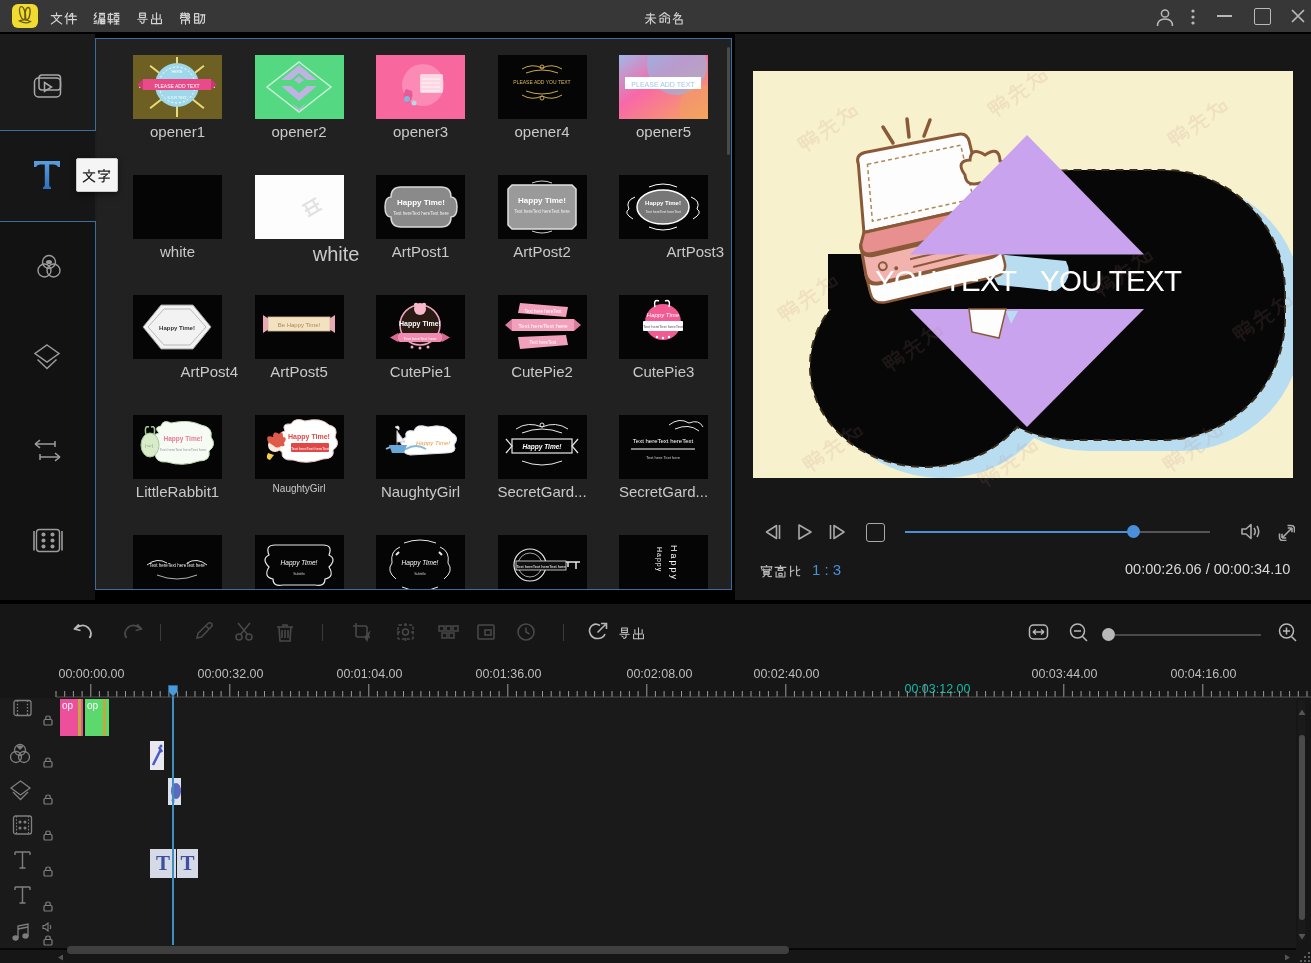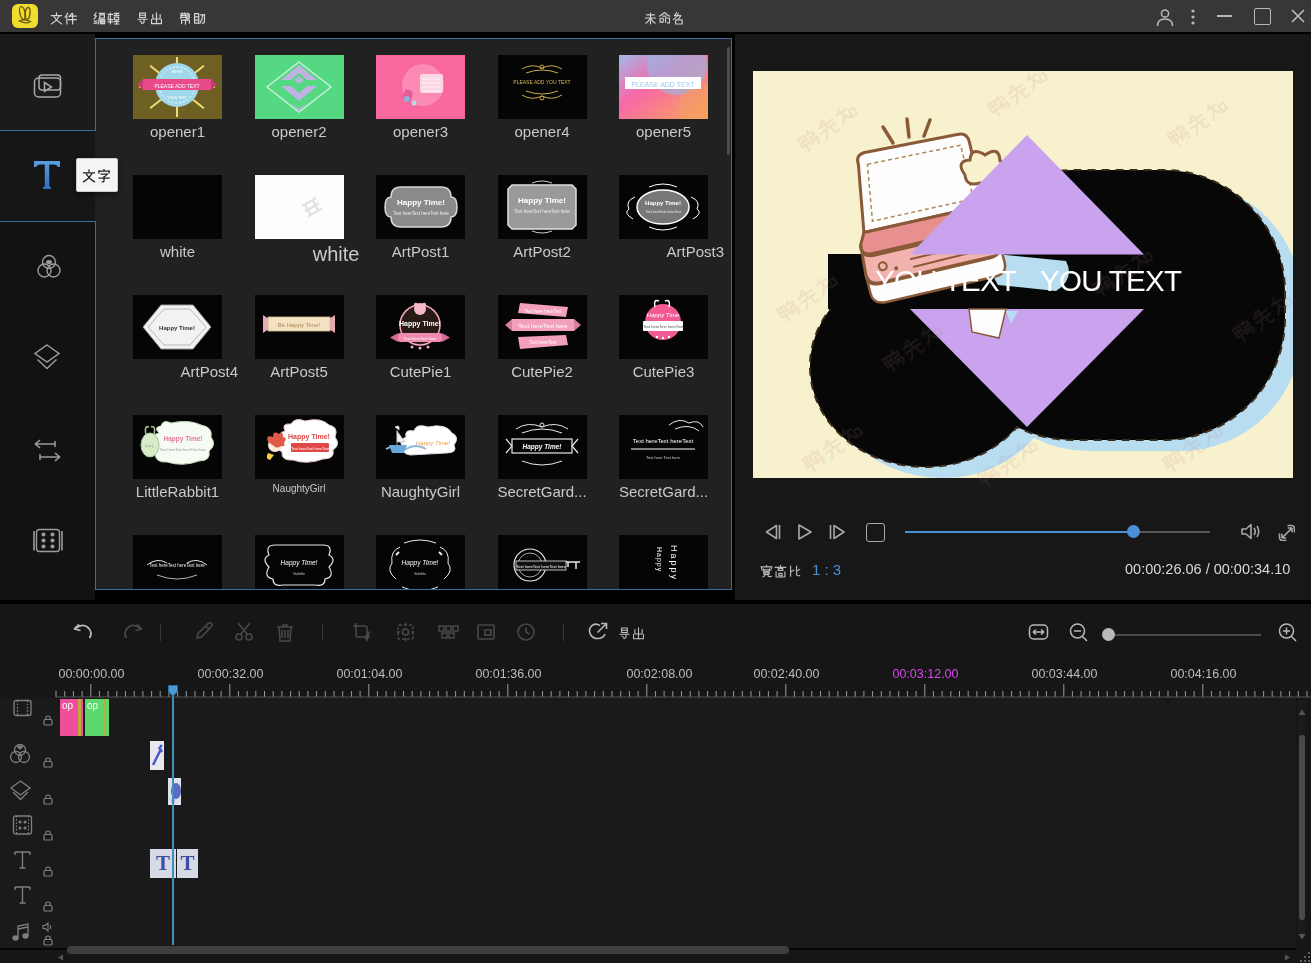--- a/index.html
+++ b/index.html
@@ -814,21 +814,21 @@
     <div style="position:absolute;left:1277px;top:17px;width:21px;height:22px;"><svg width="21" height="22" viewBox="0 0 21 22" fill="none" stroke="#b8b8b8" stroke-width="1.5">
         <circle cx="9.5" cy="10" r="7"></circle>
         <path d="M6 10 H13 M9.5 6.5 V13.5 M14.5 15.5 L19 20"></path>
       </svg></div>
     <div style="position:absolute;left:46.5px;top:63px;width:90px;height:14px;font-size:12.5px;color:#bdbdbd;text-align:center">00:00:00.00</div>
     <div style="position:absolute;left:185.5px;top:63px;width:90px;height:14px;font-size:12.5px;color:#bdbdbd;text-align:center">00:00:32.00</div>
     <div style="position:absolute;left:324.5px;top:63px;width:90px;height:14px;font-size:12.5px;color:#bdbdbd;text-align:center">00:01:04.00</div>
     <div style="position:absolute;left:463.5px;top:63px;width:90px;height:14px;font-size:12.5px;color:#bdbdbd;text-align:center">00:01:36.00</div>
     <div style="position:absolute;left:602.5px;top:63px;width:90px;height:14px;font-size:12.5px;color:#bdbdbd;text-align:right">00:02:08.00</div>
     <div style="position:absolute;left:741.5px;top:63px;width:90px;height:14px;font-size:12.5px;color:#bdbdbd;text-align:center">00:02:40.00</div>
-    <div style="position:absolute;left:880.5px;top:63px;width:90px;height:14px;font-size:12.5px;color:#d946ef;text-align:center">00:03:12.00</div>
+    <div style="position:absolute;left:880.5px;top:78px;width:90px;height:14px;font-size:12.5px;color:#14b8a6;text-align:right">00:03:12.00</div>
     <div style="position:absolute;left:1019.5px;top:63px;width:90px;height:14px;font-size:12.5px;color:#bdbdbd;text-align:center">00:03:44.00</div>
     <div style="position:absolute;left:1158.5px;top:63px;width:90px;height:14px;font-size:12.5px;color:#bdbdbd;text-align:center">00:04:16.00</div>
     <div style="position:absolute;left:0px;top:0px;width:1311px;height:94px;"><svg width="1311" height="94" viewBox="0 0 1311 94" stroke="#9a9a9a" stroke-width="1">
         <line x1="56.0" y1="87" x2="56.0" y2="93"></line>
         <line x1="64.7" y1="87" x2="64.7" y2="93"></line>
         <line x1="73.4" y1="87" x2="73.4" y2="93"></line>
         <line x1="82.1" y1="87" x2="82.1" y2="93"></line>
         <line x1="90.8" y1="80" x2="90.8" y2="93"></line>
         <line x1="99.4" y1="87" x2="99.4" y2="93"></line>
         <line x1="108.1" y1="87" x2="108.1" y2="93"></line>

